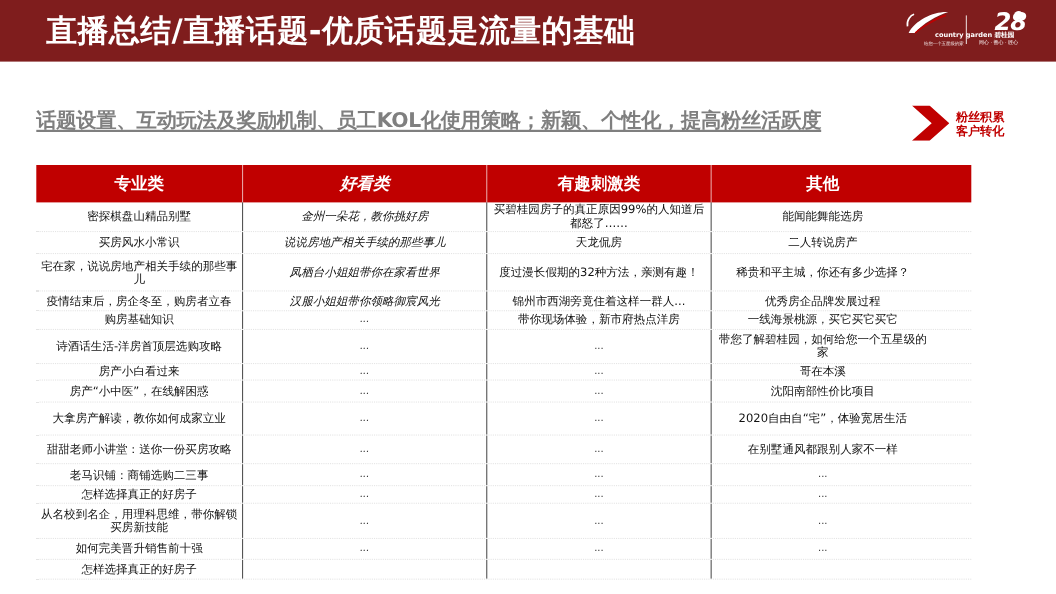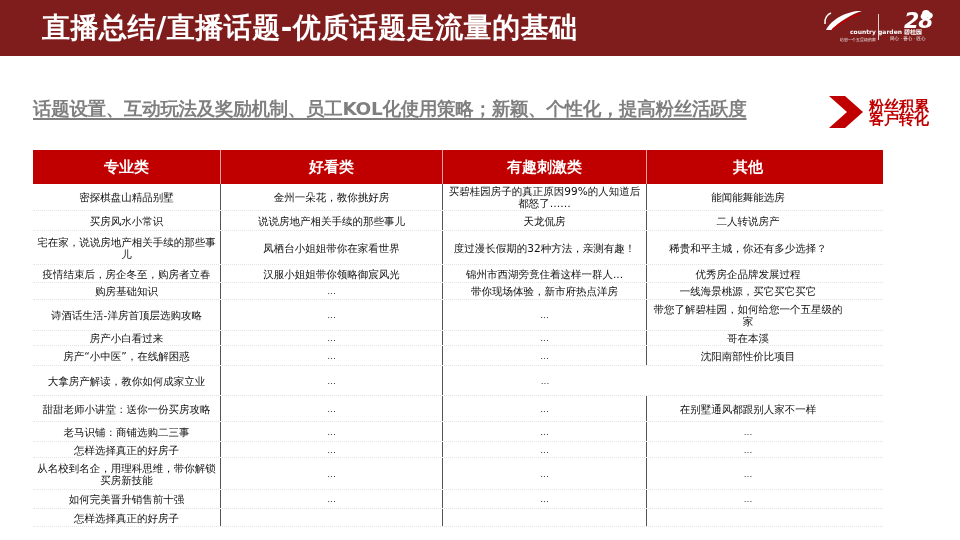--- a/index.html
+++ b/index.html
@@ -14,27 +14,27 @@
   .logo-brand { position: absolute; left: 38px; top: 20px; font-size: 6px; color: #fff; white-space: nowrap; font-weight: bold; }
   .logo-tag { position: absolute; left: 28px; top: 29px; font-size: 4px; color: #fff; white-space: nowrap; opacity: 0.9; }
   .logo-divider { position: absolute; left: 66px; top: 6px; width: 1px; height: 26px; background: rgba(255,255,255,0.8); }
   .logo-28 { position: absolute; left: 92px; top: 0px; font-size: 22px; font-weight: bold; color: #fff; font-style: italic; letter-spacing: -1px; line-height: 26px; }
   .logo-deg { position: absolute; left: 110px; top: 2px; width: 8px; height: 8px; border-radius: 50%; background: #fff; }
   .logo-slogan { position: absolute; left: 78px; top: 28px; font-size: 4.5px; color: #fff; white-space: nowrap; }
 
   .subtitle { position: absolute; left: 33px; top: 96px; font-size: 18.5px; font-weight: bold; color: #7f7f7f; text-decoration: underline; text-decoration-thickness: 2px; text-underline-offset: 3px; white-space: nowrap; letter-spacing: -0.3px; }
 
   .chevron { position: absolute; left: 829px; top: 96px; width: 34px; height: 32px; }
-  .side-note { position: absolute; left: 869px; top: 100px; font-size: 15px; font-weight: bold; color: #c00000; line-height: 13px; }
+  .side-note { position: absolute; left: 869px; top: 100px; font-size: 11px; font-weight: bold; color: #c00000; line-height: 13px; }
 
   .table { position: absolute; left: 33px; top: 150px; width: 850px; }
   .thead { display: flex; height: 34px; background: #c00000; }
   .th { display: flex; align-items: center; justify-content: center; color: #fff; font-size: 15px; font-weight: bold; border-right: 1px solid #e8a0a0; }
   .th:last-child { border-right: none; }
-  .c1 { width: 188px; } .c2 { width: 222px; } .c3 { width: 204px; } .c4 { width: 202px; }
+  .c1 { width: 188px; } .c2 { width: 222px; font-style: italic; } .c3 { width: 204px; } .c4 { width: 202px; }
 
   .tbody { position: relative; }
   .tr { display: flex; border-bottom: 1px dotted #e4e4e4; }
   .td { display: flex; align-items: center; justify-content: center; text-align: center; font-size: 10.5px; line-height: 12px; color: #111; padding: 0 3px; border-right: 1px solid #555; }
   .td:last-child { border-right: none; }
   .td.c4 { border-right: none; }
   .td.c1 { border-right: 1px solid #555; }
   .dots { color: #333; font-size: 9px; letter-spacing: 0px; }
 </style>
 </head>
@@ -120,20 +120,21 @@
     <div class="tr" style="height:20px">
       <div class="td c1">房产“小中医”，在线解困惑</div>
       <div class="td c2 dots">...</div>
       <div class="td c3 dots">...</div>
       <div class="td c4">沈阳南部性价比项目</div>
     </div>
     <div class="tr" style="height:30px">
       <div class="td c1">大拿房产解读，教你如何成家立业</div>
       <div class="td c2 dots">...</div>
       <div class="td c3 dots">...</div>
+      <div class="td c4">2020自由自“宅”，体验宽居生活</div>
     </div>
     <div class="tr" style="height:26px">
       <div class="td c1">甜甜老师小讲堂：送你一份买房攻略</div>
       <div class="td c2 dots">...</div>
       <div class="td c3 dots">...</div>
       <div class="td c4">在别墅通风都跟别人家不一样</div>
     </div>
     <div class="tr" style="height:20px">
       <div class="td c1">老马识铺：商铺选购二三事</div>
       <div class="td c2 dots">...</div>

